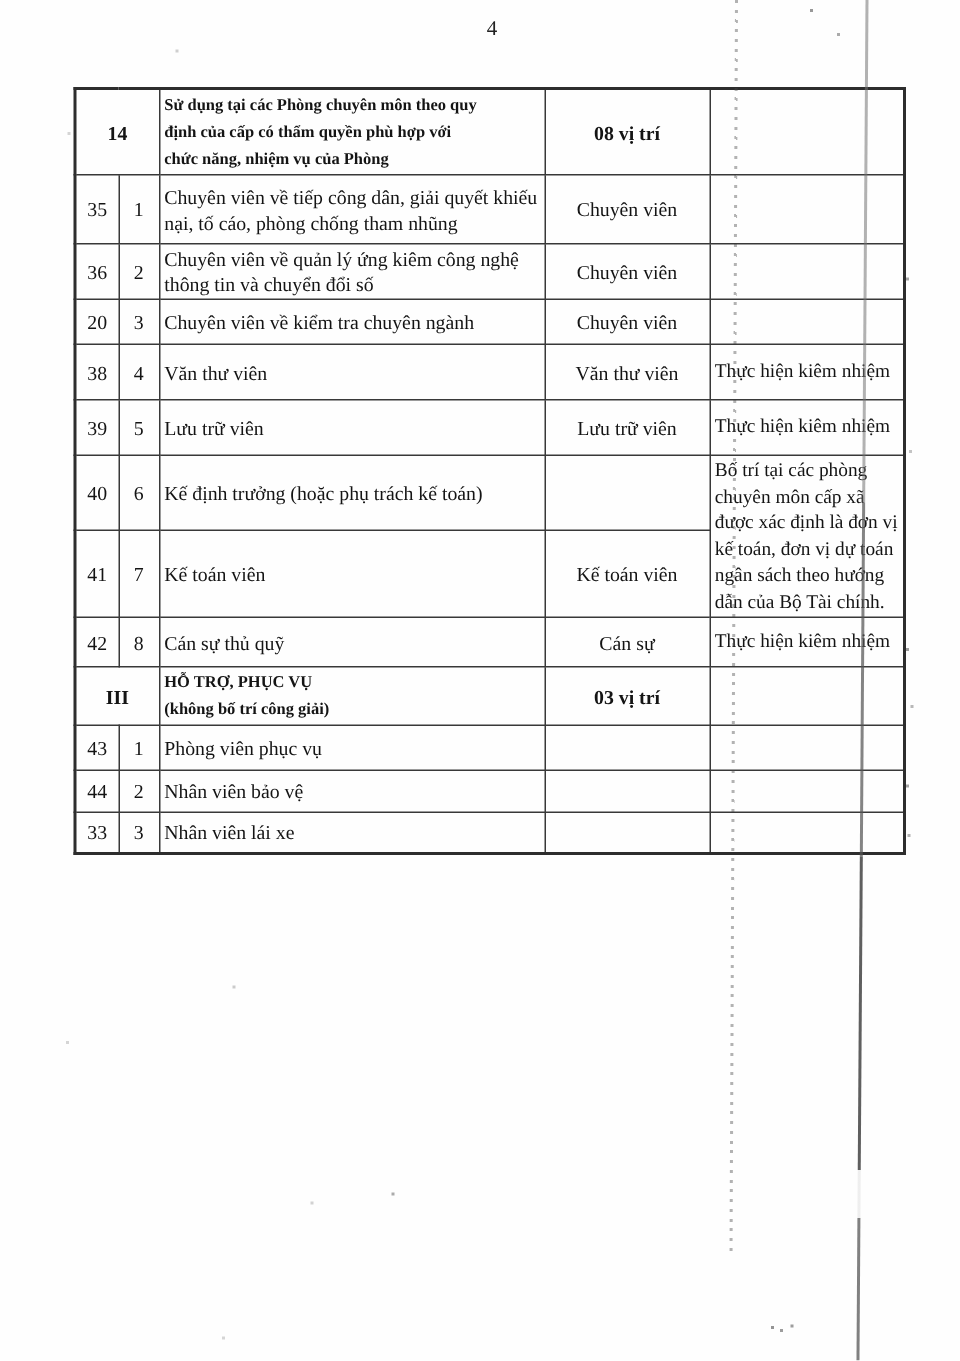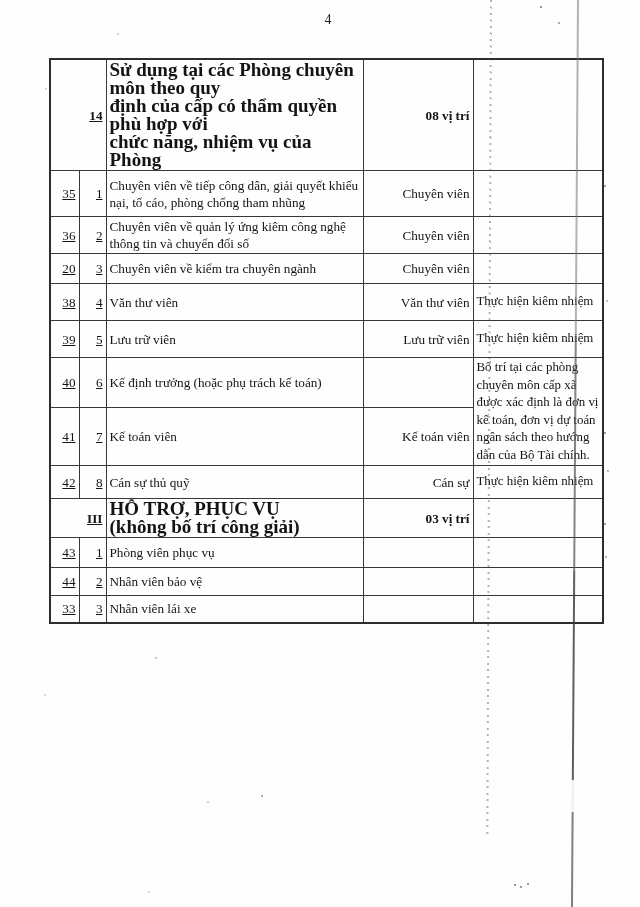--- a/index.html
+++ b/index.html
@@ -32,26 +32,26 @@
     line-height: 17px;
     color: #141414;
   }
   table.pos-table td {
     border: 1.8px solid #383838;
     vertical-align: middle;
     padding: 1px 3px;
     overflow: hidden;
   }
   table.pos-table { border: 2.4px solid #2d2d2d; }
-  td.c-num  { text-align: right; padding: 1px 1px; text-decoration: underline; }
+  td.c-num  { text-align: center; padding: 1px 1px; }
   td.c-desc { text-align: left; padding-left: 4px; white-space: pre-line; }
-  td.c-rank { text-align: right; }
+  td.c-rank { text-align: center; }
   td.c-note { text-align: left; padding-left: 4px; white-space: pre-line; font-size: 12.9px; line-height: 17.5px; }
   tr.group td { font-weight: bold; }
-  tr.group td.c-desc { line-height: 18px; font-size: 19px; }
+  tr.group td.c-desc { line-height: 18px; font-size: 11px; }
   
   .artifact { position: absolute; pointer-events: none; }
   .art-dotted {
     left: 490px; top: 0; width: 1.6px; height: 838px;
     background: repeating-linear-gradient(180deg,
       rgba(70,70,70,0.55) 0px, rgba(70,70,70,0.55) 2px,
       rgba(0,0,0,0) 2px, rgba(0,0,0,0) 6.5px);
     transform: rotate(0.25deg);
     transform-origin: top center;
     opacity: 0.75;

